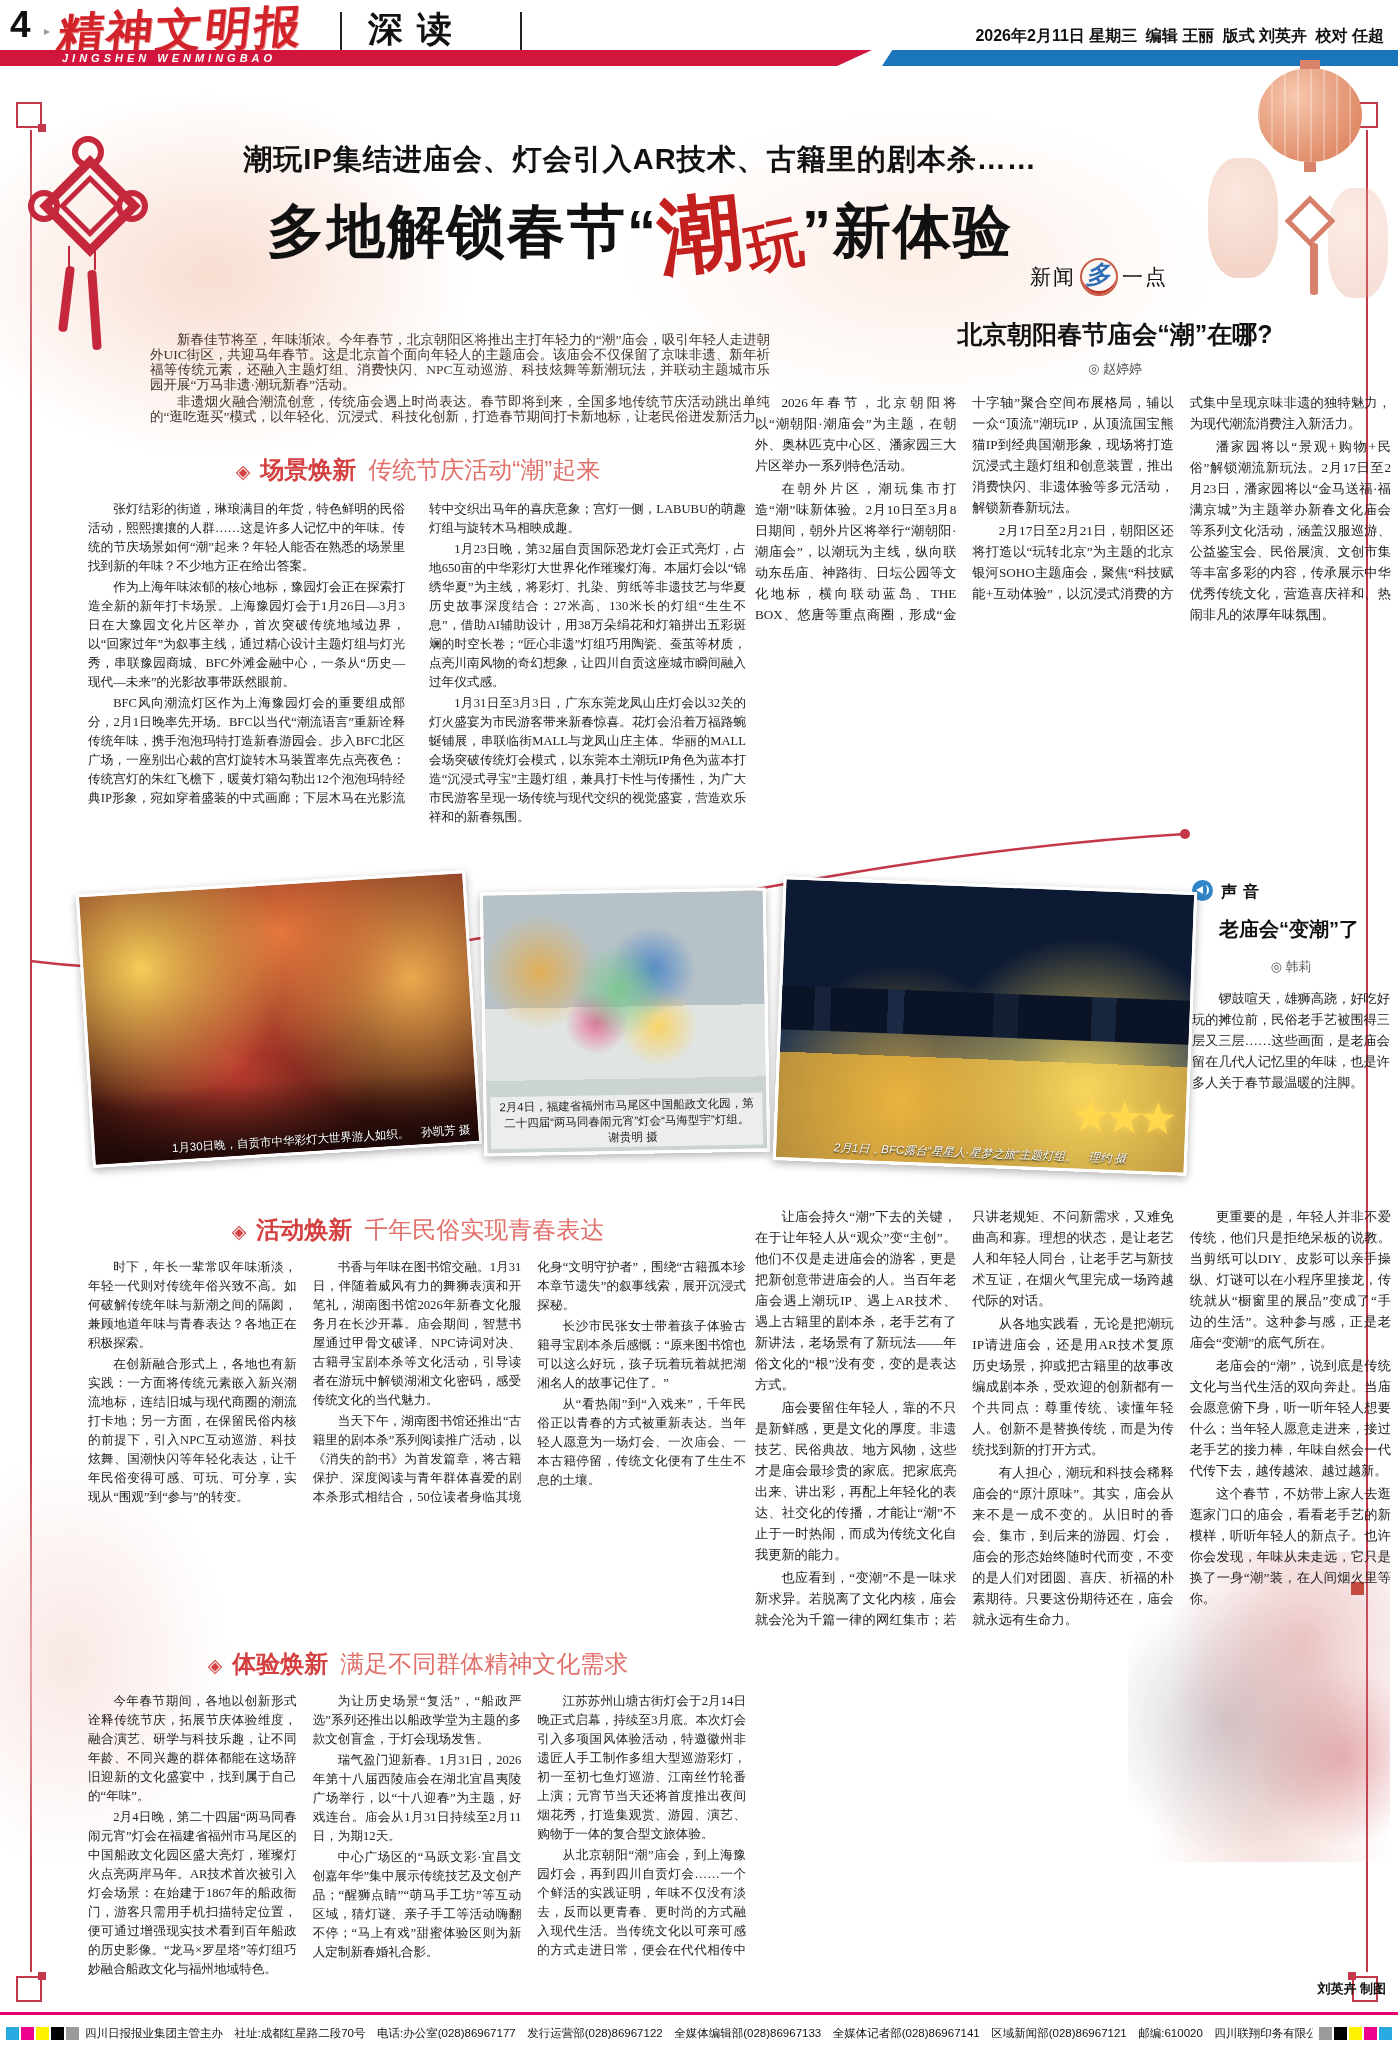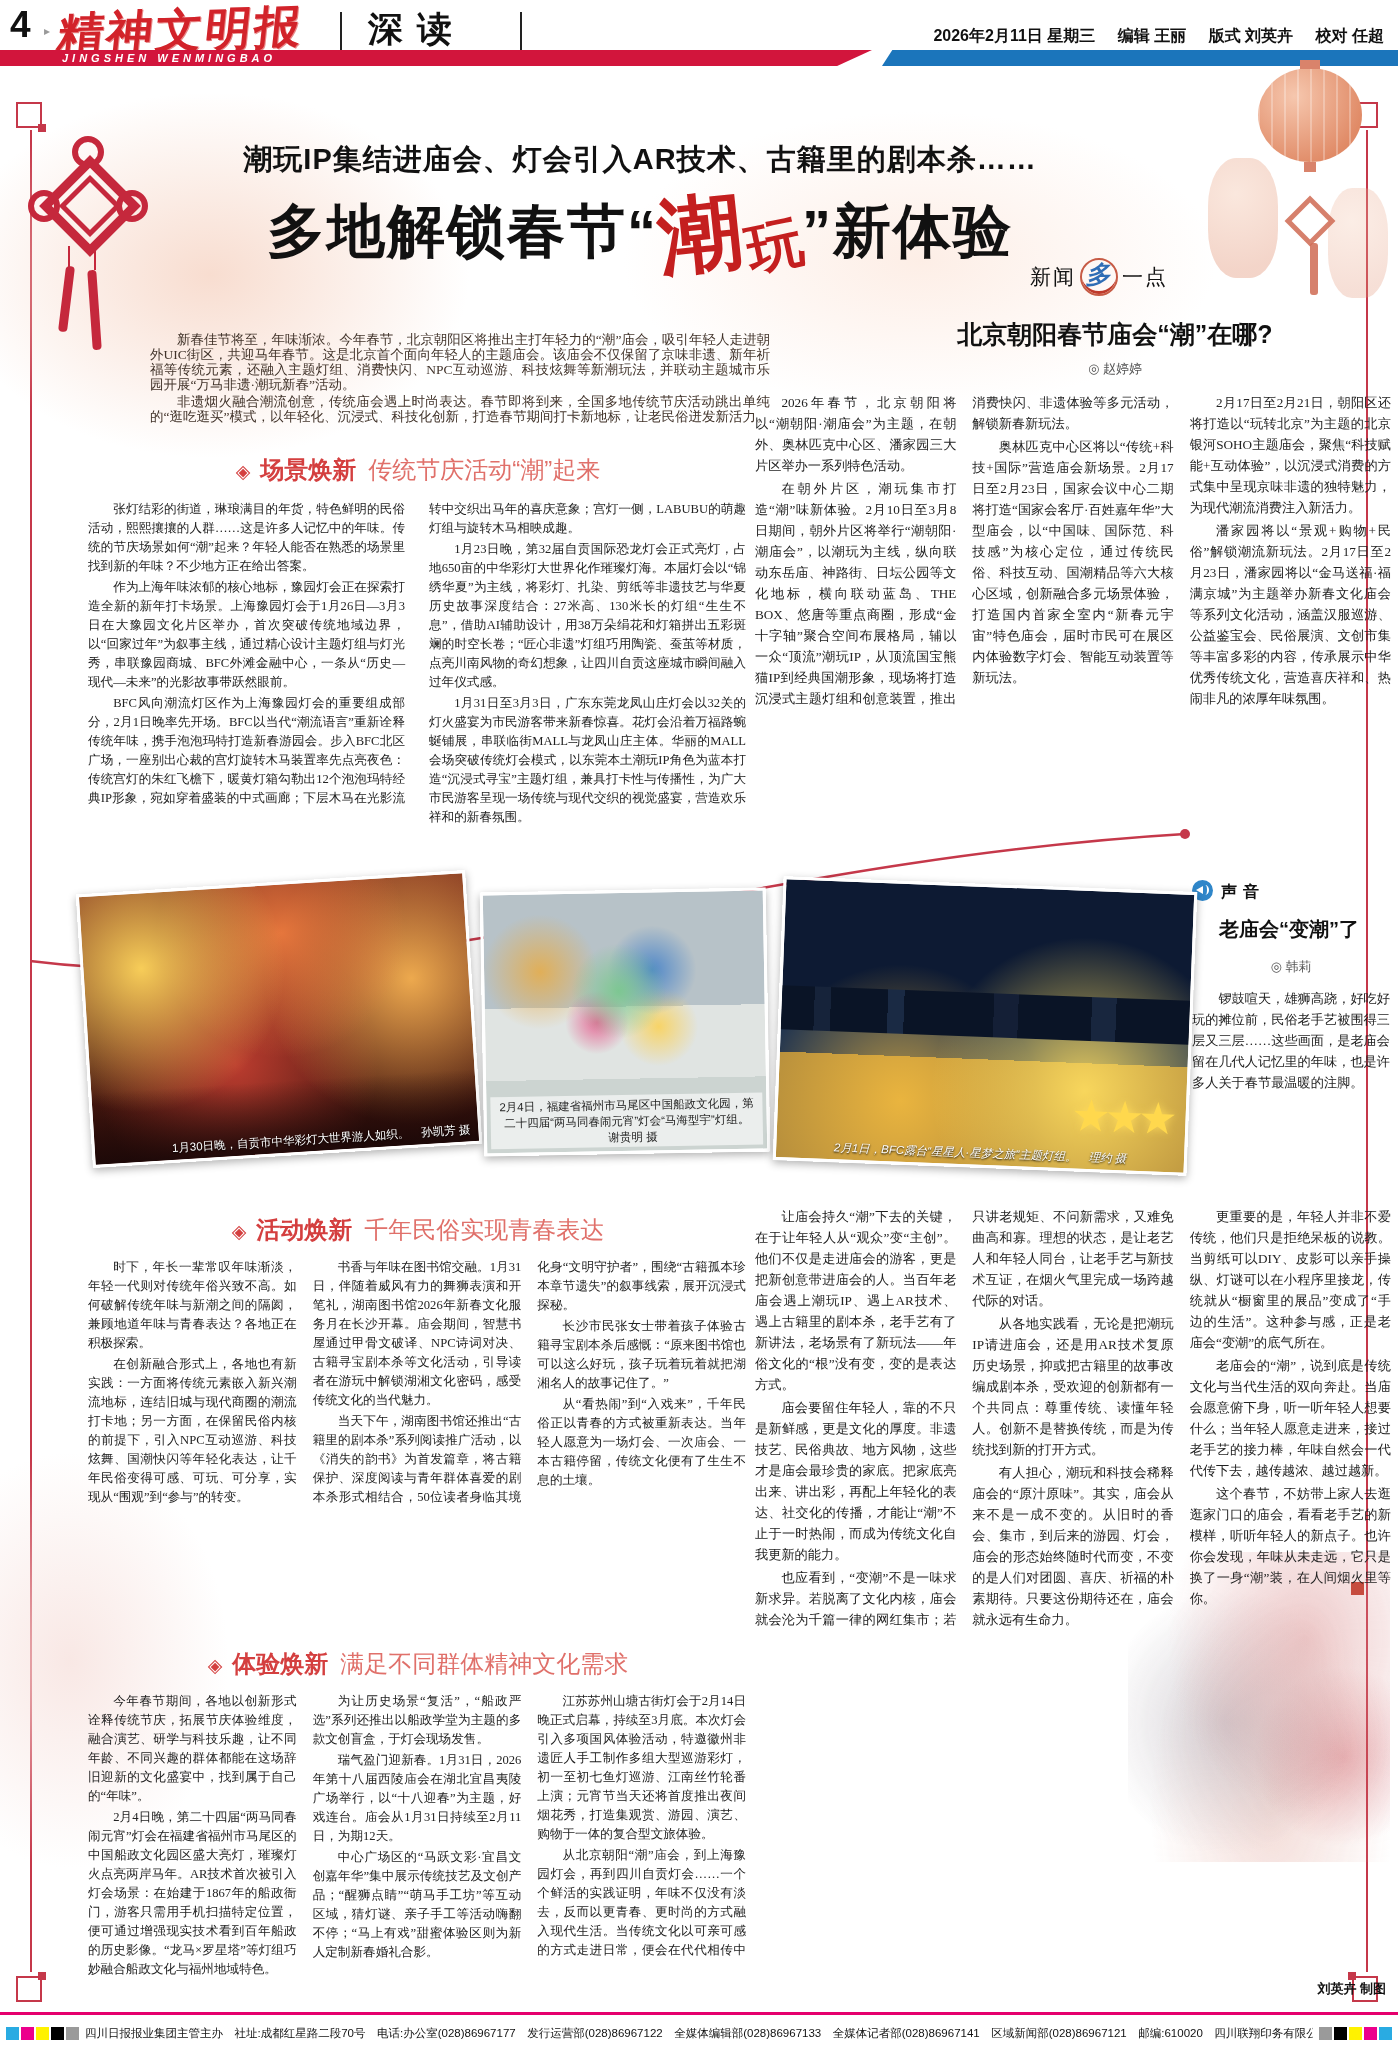--- a/index.html
+++ b/index.html
@@ -9,21 +9,21 @@
 
   
   .pgnum{position:absolute;left:10px;top:4px;font-size:37px;font-weight:bold;}
   .pg-arrow{position:absolute;left:44px;top:24px;font-size:12px;color:#999;}
   .logo{position:absolute;left:58px;top:0px;font-size:46px;font-weight:bold;color:#d2232a;
         font-family:"DejaVu Serif","Liberation Serif",serif;transform:skewX(-8deg) rotate(-2deg);
         letter-spacing:3px;text-shadow:1px 1px 0 #e98b8b;}
   .vb{position:absolute;top:12px;width:2px;height:40px;background:#222;}
   .sect{position:absolute;left:368px;top:6px;font-size:35px;font-weight:bold;letter-spacing:14px;}
   .dateline{position:absolute;right:14px;top:26px;font-size:16px;font-weight:bold;white-space:nowrap;}
-  .dateline span{margin-left:18px;}
+  .dateline span{margin-left:4px;}
   .stripe-red{position:absolute;top:50px;left:0;width:872px;height:16px;background:#d2153c;
               clip-path:polygon(0 0,100% 0,96% 100%,0 100%);}
   .stripe-blue{position:absolute;top:50px;left:882px;right:0;height:16px;background:#1b75bb;
                clip-path:polygon(2% 0,100% 0,100% 100%,0 100%);}
   .pinyin{position:absolute;left:62px;top:52px;z-index:3;color:#fff;font-style:italic;
           font-weight:bold;font-size:11px;letter-spacing:4px;}
 
   
   .frame-line{position:absolute;width:2px;background:#c5384a;top:130px;height:1842px;}
   .corner{position:absolute;width:22px;height:22px;border:2px solid #c5384a;}
@@ -242,21 +242,20 @@
       <p>BFC风向潮流灯区作为上海豫园灯会的重要组成部分，2月1日晚率先开场。BFC以当代“潮流语言”重新诠释传统年味，携手泡泡玛特打造新春游园会。步入BFC北区广场，一座别出心裁的宫灯旋转木马装置率先点亮夜色：传统宫灯的朱红飞檐下，暖黄灯箱勾勒出12个泡泡玛特经典IP形象，宛如穿着盛装的中式画廊；下层木马在光影流转中交织出马年的喜庆意象；宫灯一侧，LABUBU的萌趣灯组与旋转木马相映成趣。</p>
       <p>1月23日晚，第32届自贡国际恐龙灯会正式亮灯，占地650亩的中华彩灯大世界化作璀璨灯海。本届灯会以“锦绣华夏”为主线，将彩灯、扎染、剪纸等非遗技艺与华夏历史故事深度结合：27米高、130米长的灯组“生生不息”，借助AI辅助设计，用38万朵绢花和灯箱拼出五彩斑斓的时空长卷；“匠心非遗”灯组巧用陶瓷、蚕茧等材质，点亮川南风物的奇幻想象，让四川自贡这座城市瞬间融入过年仪式感。</p>
       <p>1月31日至3月3日，广东东莞龙凤山庄灯会以32关的灯火盛宴为市民游客带来新春惊喜。花灯会沿着万福路蜿蜒铺展，串联临街MALL与龙凤山庄主体。华丽的MALL会场突破传统灯会模式，以东莞本土潮玩IP角色为蓝本打造“沉浸式寻宝”主题灯组，兼具打卡性与传播性，为广大市民游客呈现一场传统与现代交织的视觉盛宴，营造欢乐祥和的新春氛围。</p>
     </div>
 
   <div class="sb-title1">北京朝阳春节庙会“潮”在哪?</div>
   <div class="byline" id="byline1">◎ 赵婷婷</div>
   <div class="colbody" id="a1-body">
       <p>2026年春节，北京朝阳将以“潮朝阳·潮庙会”为主题，在朝外、奥林匹克中心区、潘家园三大片区举办一系列特色活动。</p>
       <p>在朝外片区，潮玩集市打造“潮”味新体验。2月10日至3月8日期间，朝外片区将举行“潮朝阳·潮庙会”，以潮玩为主线，纵向联动东岳庙、神路街、日坛公园等文化地标，横向联动蓝岛、THE BOX、悠唐等重点商圈，形成“金十字轴”聚合空间布展格局，辅以一众“顶流”潮玩IP，从顶流国宝熊猫IP到经典国潮形象，现场将打造沉浸式主题灯组和创意装置，推出消费快闪、非遗体验等多元活动，解锁新春新玩法。</p>
-      <p>奥林匹克中心区将以“传统+科技+国际”营造庙会新场景。2月17日至2月23日，国家会议中心二期将打造“国家会客厅·百姓嘉年华”大型庙会，以“中国味、国际范、科技感”为核心定位，通过传统民俗、科技互动、国潮精品等六大核心区域，创新融合多元场景体验，打造国内首家全室内“新春元宇宙”特色庙会，届时市民可在展区内体验数字灯会、智能互动装置等新玩法。</p>
       <p>2月17日至2月21日，朝阳区还将打造以“玩转北京”为主题的北京银河SOHO主题庙会，聚焦“科技赋能+互动体验”，以沉浸式消费的方式集中呈现京味非遗的独特魅力，为现代潮流消费注入新活力。</p>
       <p>潘家园将以“景观+购物+民俗”解锁潮流新玩法。2月17日至2月23日，潘家园将以“金马送福·福满京城”为主题举办新春文化庙会等系列文化活动，涵盖汉服巡游、公益鉴宝会、民俗展演、文创市集等丰富多彩的内容，传承展示中华优秀传统文化，营造喜庆祥和、热闹非凡的浓厚年味氛围。</p>
     </div>
 
   <svg class="curve" width="1170" height="170">
     <path d="M 0,145 C 340,188 700,45 1155,18" stroke="#c5384a" stroke-width="2.5" fill="none"></path>
     <circle cx="628" cy="110" r="5" fill="#c5384a"></circle>
     <circle cx="1155" cy="18" r="5" fill="#c5384a"></circle>
   </svg>
 

